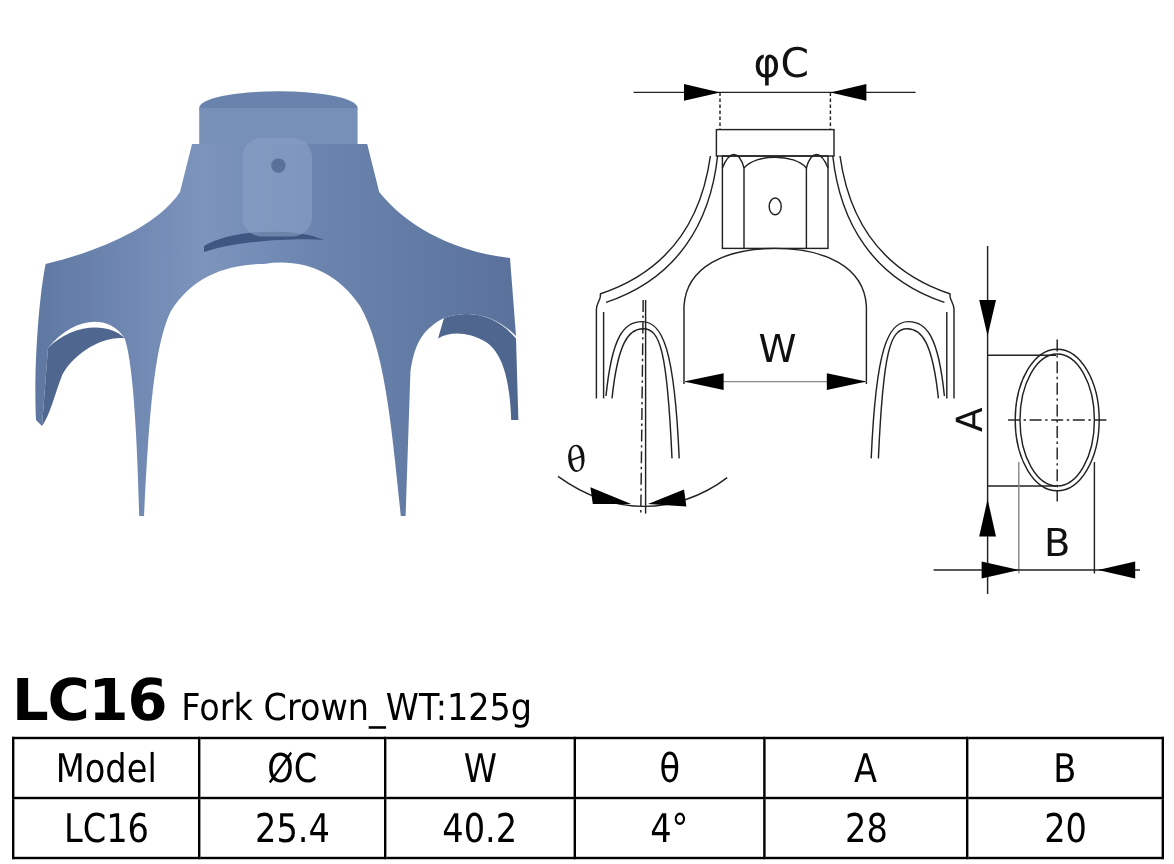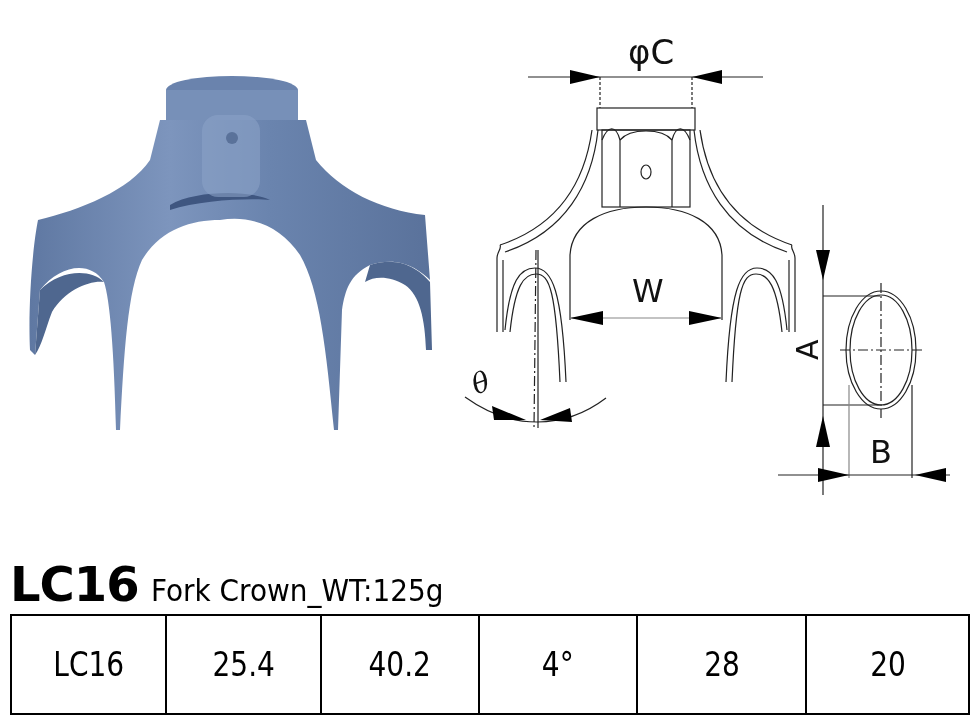--- a/index.html
+++ b/index.html
@@ -127,20 +127,28 @@
 <table class="spec">
   <colgroup>
     <col style="width:155px">
       <col style="width:155px">
       <col style="width:158px">
     <col style="width:158px">
       <col style="width:169px">
       <col style="width:163px">
   </colgroup>
   <tbody>
+      <tr>
+    <td><span>Model</span></td>
+    <td><span>ØC</span></td>
+    <td><span>W</span></td>
+    <td><span>θ</span></td>
+    <td><span>A</span></td>
+    <td><span>B</span></td>
+  </tr>
   <tr>
     <td><span>LC16</span></td>
     <td><span>25.4</span></td>
     <td><span>40.2</span></td>
     <td><span>4°</span></td>
     <td><span>28</span></td>
     <td><span>20</span></td>
   </tr>
 </tbody>
   </table>

